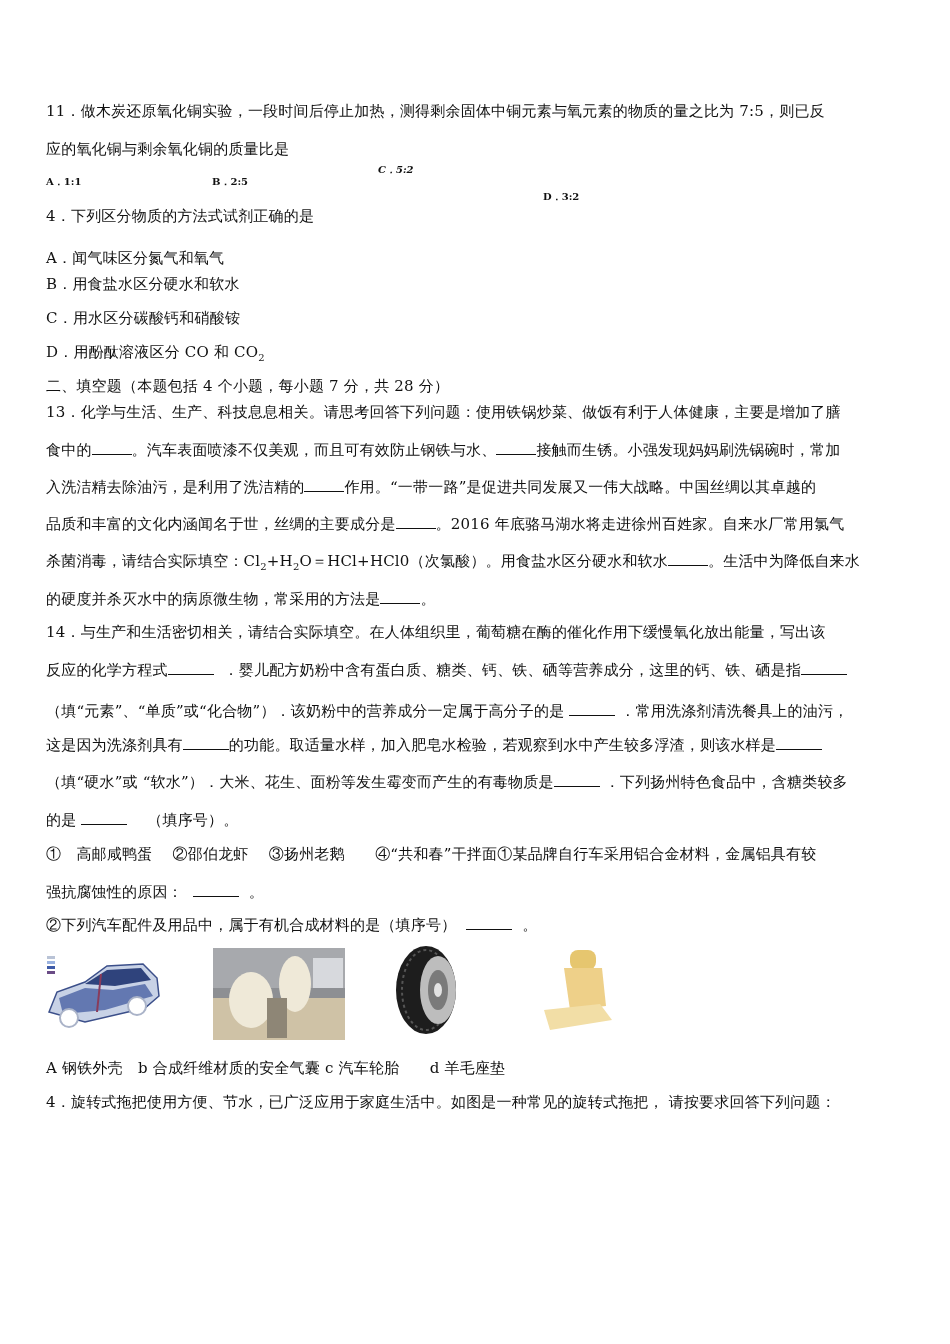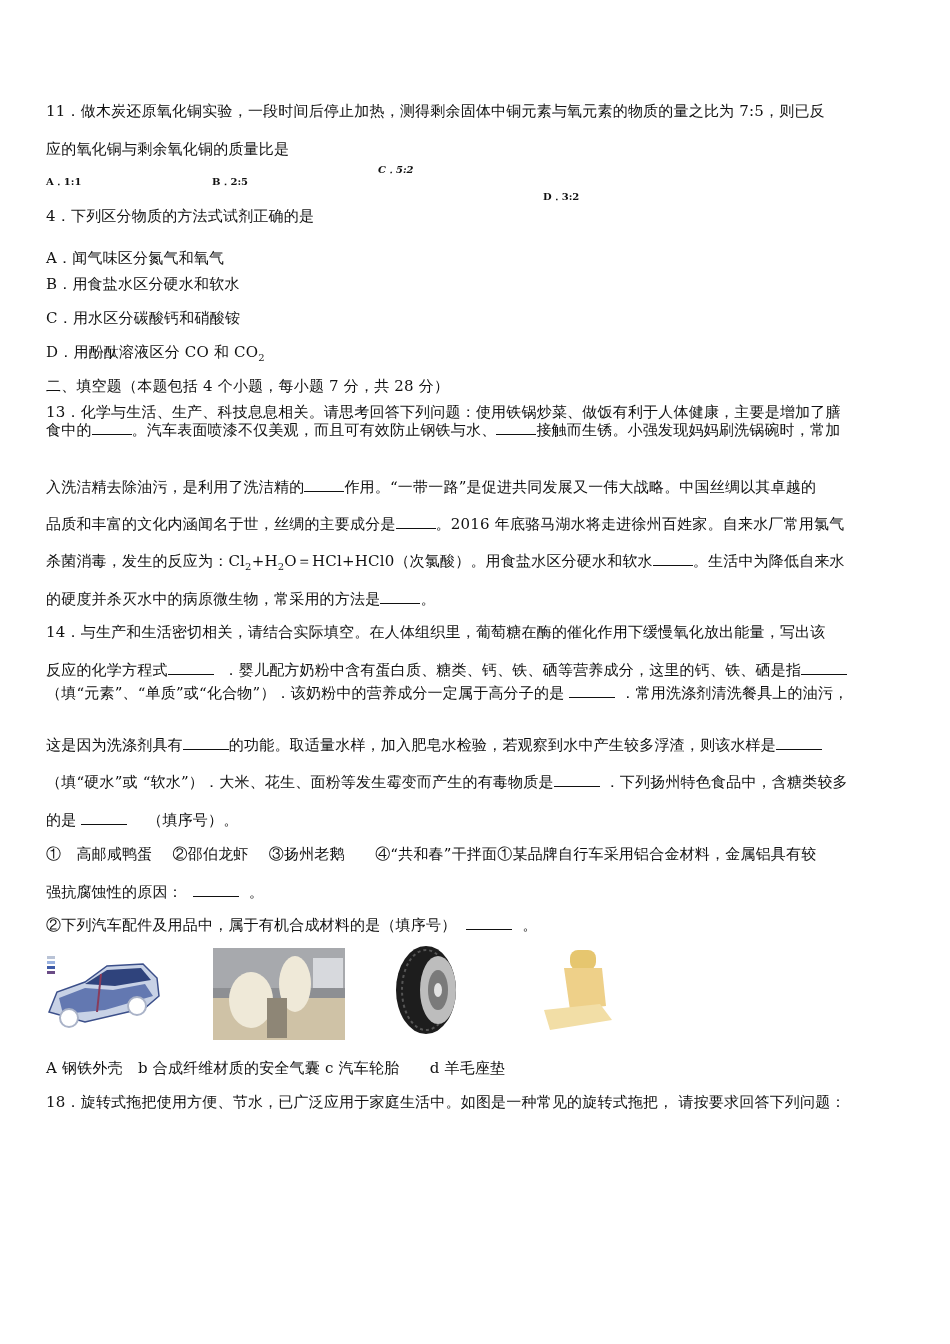--- a/index.html
+++ b/index.html
@@ -24,29 +24,29 @@
 
 <div class="line" style="top:206px;">4．下列区分物质的方法式试剂正确的是</div>
 <div class="line" style="top:248px;">A．闻气味区分氮气和氧气</div>
 <div class="line" style="top:274px;">B．用食盐水区分硬水和软水</div>
 <div class="line" style="top:308px;">C．用水区分碳酸钙和硝酸铵</div>
 <div class="line" style="top:342px;"><span>D．用酚酞溶液区分 CO 和 CO</span><sub>2</sub></div>
 
 <div class="line" style="top:376px;">二、填空题（本题包括 4 个小题，每小题 7 分，共 28 分）</div>
 
 <div class="line" style="top:402px;">13．化学与生活、生产、科技息息相关。请思考回答下列问题：使用铁锅炒菜、做饭有利于人体健康，主要是增加了膳</div>
-<div class="line" style="top:420px;"><span>食中的</span><span class="blank" style="width:40px;"></span><span>。汽车表面喷漆不仅美观，而且可有效防止钢铁与水、</span><span class="blank" style="width:40px;"></span><span>接触而生锈。小强发现妈妈刷洗锅碗时，常加</span></div>
+<div class="line" style="top:440px;"><span>食中的</span><span class="blank" style="width:40px;"></span><span>。汽车表面喷漆不仅美观，而且可有效防止钢铁与水、</span><span class="blank" style="width:40px;"></span><span>接触而生锈。小强发现妈妈刷洗锅碗时，常加</span></div>
 <div class="line" style="top:477px;"><span>入洗洁精去除油污，是利用了洗洁精的</span><span class="blank" style="width:40px;"></span><span>作用。“一带一路”是促进共同发展又一伟大战略。中国丝绸以其卓越的</span></div>
 <div class="line" style="top:514px;"><span>品质和丰富的文化内涵闻名于世，丝绸的主要成分是</span><span class="blank" style="width:40px;"></span><span>。2016 年底骆马湖水将走进徐州百姓家。自来水厂常用氯气</span></div>
-<div class="line" style="top:551px;"><span>杀菌消毒，发生的反应为：Cl</span><sub>2</sub><span>+H</span><sub>2</sub><span>O＝HCl+HCl0（次氯酸）。用食盐水区分硬水和软水</span><span class="blank" style="width:40px;"></span><span>。生活中为降低自来水</span></div>
+<div class="line" style="top:551px;"><span>杀菌消毒，请结合实际填空：Cl</span><sub>2</sub><span>+H</span><sub>2</sub><span>O＝HCl+HCl0（次氯酸）。用食盐水区分硬水和软水</span><span class="blank" style="width:40px;"></span><span>。生活中为降低自来水</span></div>
 <div class="line" style="top:589px;"><span>的硬度并杀灭水中的病原微生物，常采用的方法是</span><span class="blank" style="width:40px;"></span><span>。</span></div>
 
 <div class="line" style="top:622px;">14．与生产和生活密切相关，请结合实际填空。在人体组织里，葡萄糖在酶的催化作用下缓慢氧化放出能量，写出该</div>
 <div class="line" style="top:660px;"><span>反应的化学方程式</span><span class="blank" style="width:46px;"></span>&nbsp;&nbsp;<span>．婴儿配方奶粉中含有蛋白质、糖类、钙、铁、硒等营养成分，这里的钙、铁、硒是指</span><span class="blank" style="width:46px;"></span></div>
-<div class="line" style="top:683px;text-align:center;"><span>（填“元素”、“单质”或“化合物”）．该奶粉中的营养成分一定属于高分子的是 </span><span class="blank" style="width:46px;"></span>&nbsp;<span>．常用洗涤剂清洗餐具上的油污，</span></div>
+<div class="line" style="top:701px;text-align:center;"><span>（填“元素”、“单质”或“化合物”）．该奶粉中的营养成分一定属于高分子的是 </span><span class="blank" style="width:46px;"></span>&nbsp;<span>．常用洗涤剂清洗餐具上的油污，</span></div>
 <div class="line" style="top:735px;"><span>这是因为洗涤剂具有</span><span class="blank" style="width:46px;"></span><span>的功能。取适量水样，加入肥皂水检验，若观察到水中产生较多浮渣，则该水样是</span><span class="blank" style="width:46px;"></span></div>
 <div class="line" style="top:772px;"><span>（填“硬水”或 “软水”）．大米、花生、面粉等发生霉变而产生的有毒物质是</span><span class="blank" style="width:46px;"></span>&nbsp;<span>．下列扬州特色食品中，含糖类较多</span></div>
 <div class="line" style="top:810px;"><span>的是 </span><span class="blank" style="width:46px;"></span>&nbsp;&nbsp;&nbsp;&nbsp;<span>（填序号）。</span></div>
 <div class="line" style="top:844px;">①　高邮咸鸭蛋　 ②邵伯龙虾　 ③扬州老鹅　　④“共和春”干拌面①某品牌自行车采用铝合金材料，金属铝具有较</div>
 <div class="line" style="top:882px;"><span>强抗腐蚀性的原因：</span>&nbsp;&nbsp;<span class="blank" style="width:46px;"></span>&nbsp;&nbsp;<span>。</span></div>
 <div class="line" style="top:915px;"><span>②下列汽车配件及用品中，属于有机合成材料的是（填序号）</span>&nbsp;&nbsp;<span class="blank" style="width:46px;"></span>&nbsp;&nbsp;<span>。</span></div>
 
 <div class="pic" style="left:45px; top:952px; width:118px; height:84px;">
   <svg width="118" height="84" viewBox="0 0 118 84">
     <rect x="2" y="4" width="8" height="3" fill="#b9c3d6"></rect>
@@ -86,13 +86,13 @@
 <div class="pic" style="left:540px; top:948px; width:78px; height:86px;">
   <svg width="78" height="86" viewBox="0 0 78 86">
     <rect x="30" y="2" width="26" height="20" rx="8" fill="#e6c66f"></rect>
     <path d="M24 20 L62 20 L66 58 L30 62 Z" fill="#eed089"></path>
     <path d="M4 62 L60 56 L72 72 L10 82 Z" fill="#f2dea6"></path>
   </svg>
 </div>
 
 <div class="line" style="top:1058px;">A 钢铁外壳　b 合成纤维材质的安全气囊 c 汽车轮胎　　d 羊毛座垫</div>
 
-<div class="line" style="top:1092px;">18．旋转式拖把使用方便、节水，已广泛应用于家庭生活中。如图是一种常见的旋转式拖把， 请按要求回答下列问题：</div>
+<div class="line" style="top:1092px;">4．旋转式拖把使用方便、节水，已广泛应用于家庭生活中。如图是一种常见的旋转式拖把， 请按要求回答下列问题：</div>
 
 </body></html>

